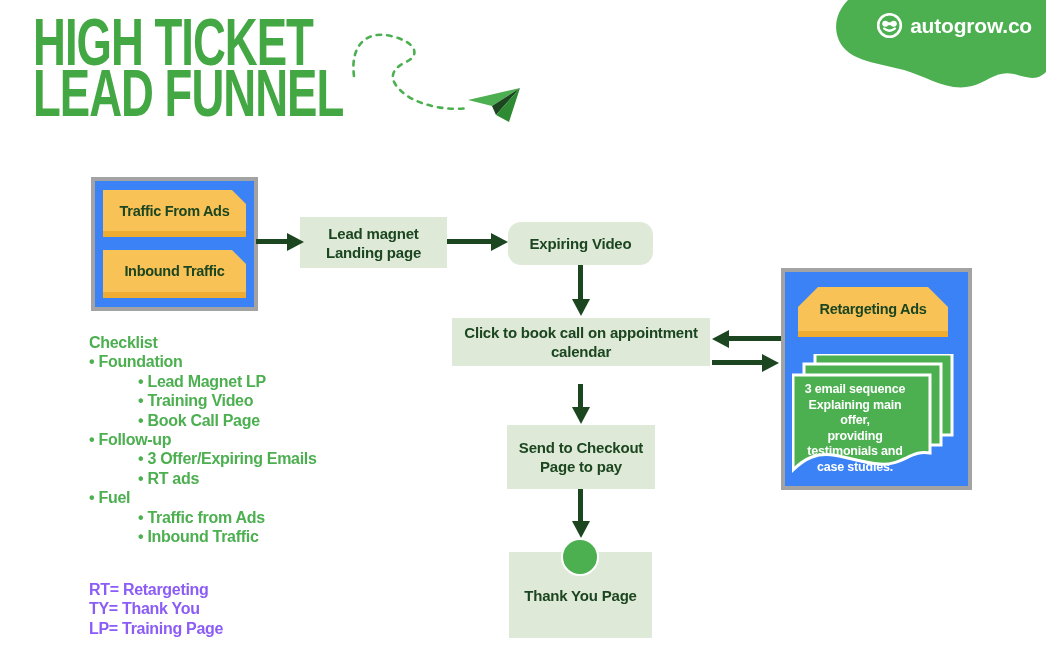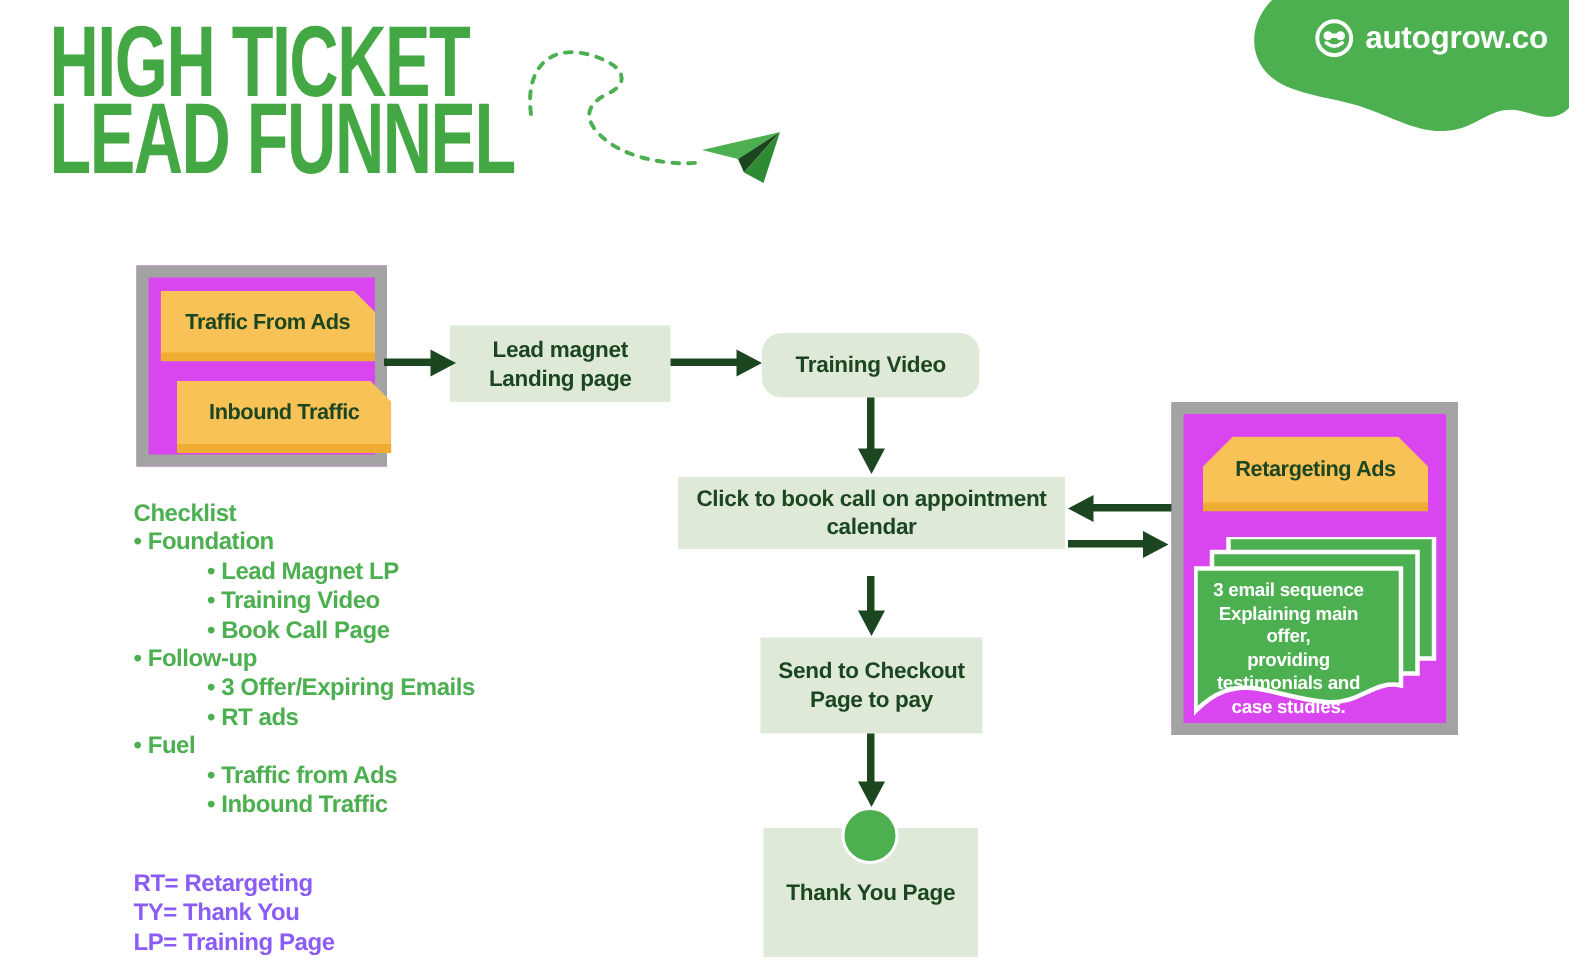--- a/index.html
+++ b/index.html
@@ -22,21 +22,21 @@
     color:#ffffff;font-weight:700;font-size:21px;letter-spacing:-0.2px;
   }
   
   .box-light{
     position:absolute;background:#DFE9D8;color:#1B4620;
     display:flex;align-items:center;justify-content:center;text-align:center;
     font-weight:700;font-size:15px;line-height:19px;letter-spacing:-0.2px;
     white-space:pre-line;
   }
   .rounded{border-radius:13px;}
-  .group-box{position:absolute;border:8px solid #a3a3a3;background:#d946ef;box-sizing:border-box;}
+  .group-box{position:absolute;border:4px solid #a3a3a3;background:#3b82f6;box-sizing:border-box;}
   .tag{
     position:absolute;background:#F9C257;border-bottom:6px solid #EFAC33;
     box-sizing:border-box;color:#1B4620;font-weight:700;font-size:14.5px;
     letter-spacing:-0.3px;display:flex;align-items:center;justify-content:center;text-align:center;
   }
   .tag.cut-tr{clip-path:polygon(0 0,calc(100% - 14px) 0,100% 14px,100% 100%,0 100%);}
   .tag.cut-both{clip-path:polygon(20px 0,calc(100% - 20px) 0,100% 20px,100% 100%,0 100%,0 20px);}
   
   .shaft-h{position:absolute;height:5px;background:#1B4620;}
   .shaft-v{position:absolute;width:5px;background:#1B4620;}
@@ -96,29 +96,29 @@
         <path d="M8.2,16.6 Q13.5,20.8 18.8,16.6" fill="none" stroke="#ffffff" stroke-width="2.4" stroke-linecap="round"></path>
       </svg>
       <span>autogrow.co</span>
     </div>
   </div>
 
   <div class="group-box" style="left:91px;top:177px;width:167px;height:134px;">
     <div class="tag cut-tr" style="left:8px;top:9px;width:143px;height:47px;">
       <span>Traffic From Ads</span>
     </div>
-    <div class="tag cut-tr" style="left:8px;top:69px;width:143px;height:48px;margin-left:11px;">
+    <div class="tag cut-tr" style="left:8px;top:69px;width:143px;height:48px;">
       <span>Inbound Traffic</span>
     </div>
   </div>
 
   <div class="box-light" style="left:300px;top:217px;width:147px;height:51px;text-align:center;">Lead magnet
 Landing page</div>
 
-  <div class="box-light rounded" style="left:508px;top:222px;width:145px;height:43px;">Training Video</div>
+  <div class="box-light rounded" style="left:508px;top:222px;width:145px;height:43px;">Expiring Video</div>
 
   <div class="box-light" style="left:452px;top:318px;width:258px;height:48px;">Click to book call on appointment
 calendar</div>
 
   <div class="box-light" style="left:507px;top:425px;width:148px;height:64px;">Send to Checkout
 Page to pay</div>
 
   <div class="box-light" style="left:509px;top:552px;width:143px;height:86px;">Thank You Page</div>
 
   <div class="end-dot"></div>

